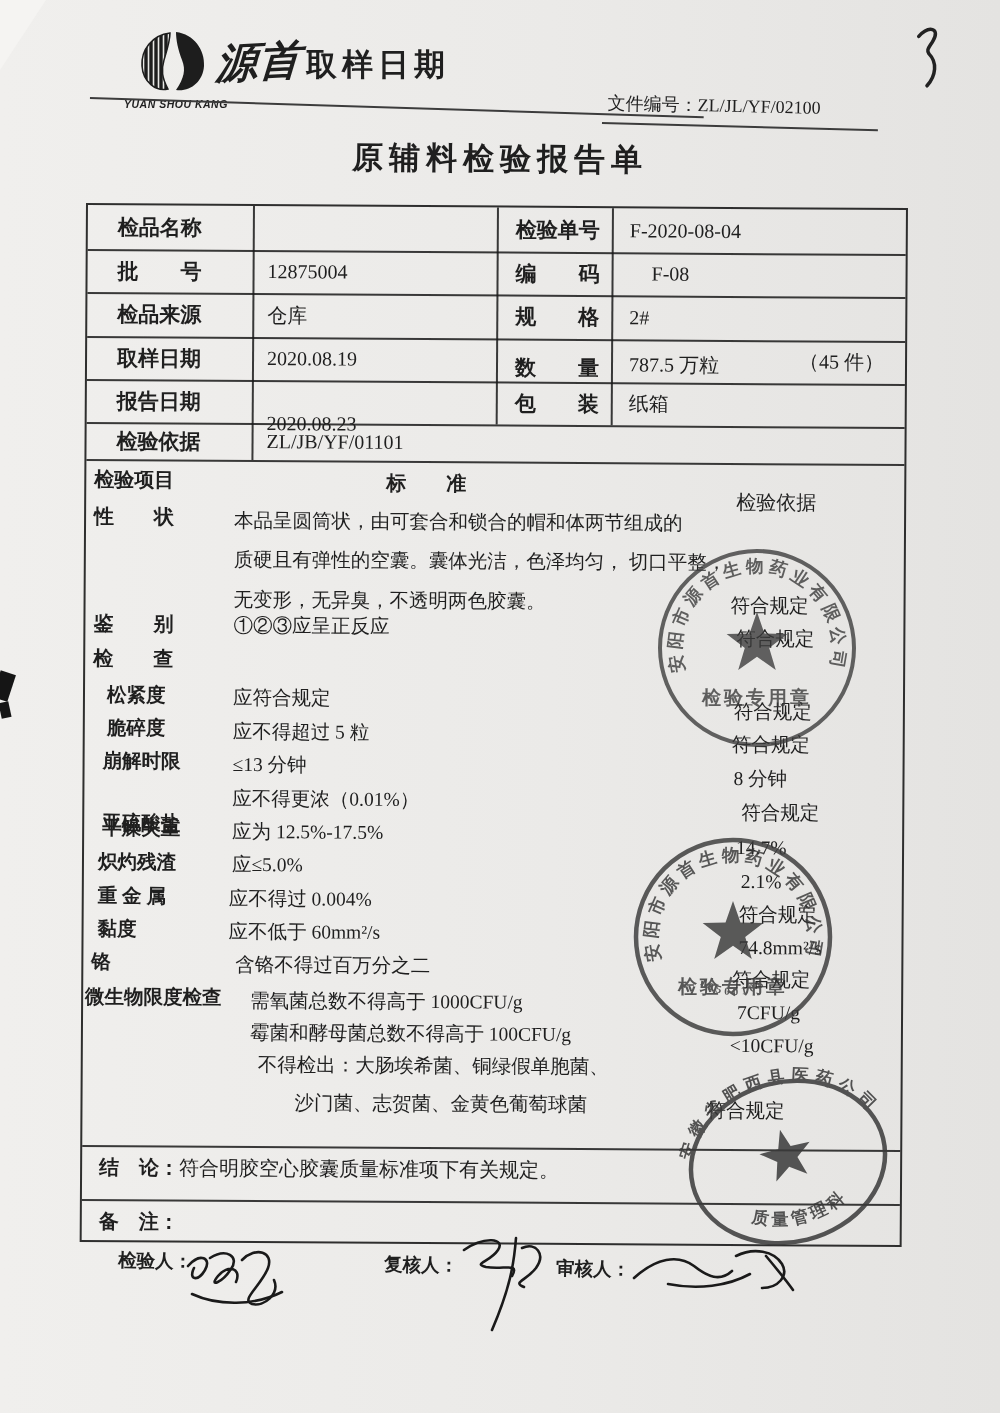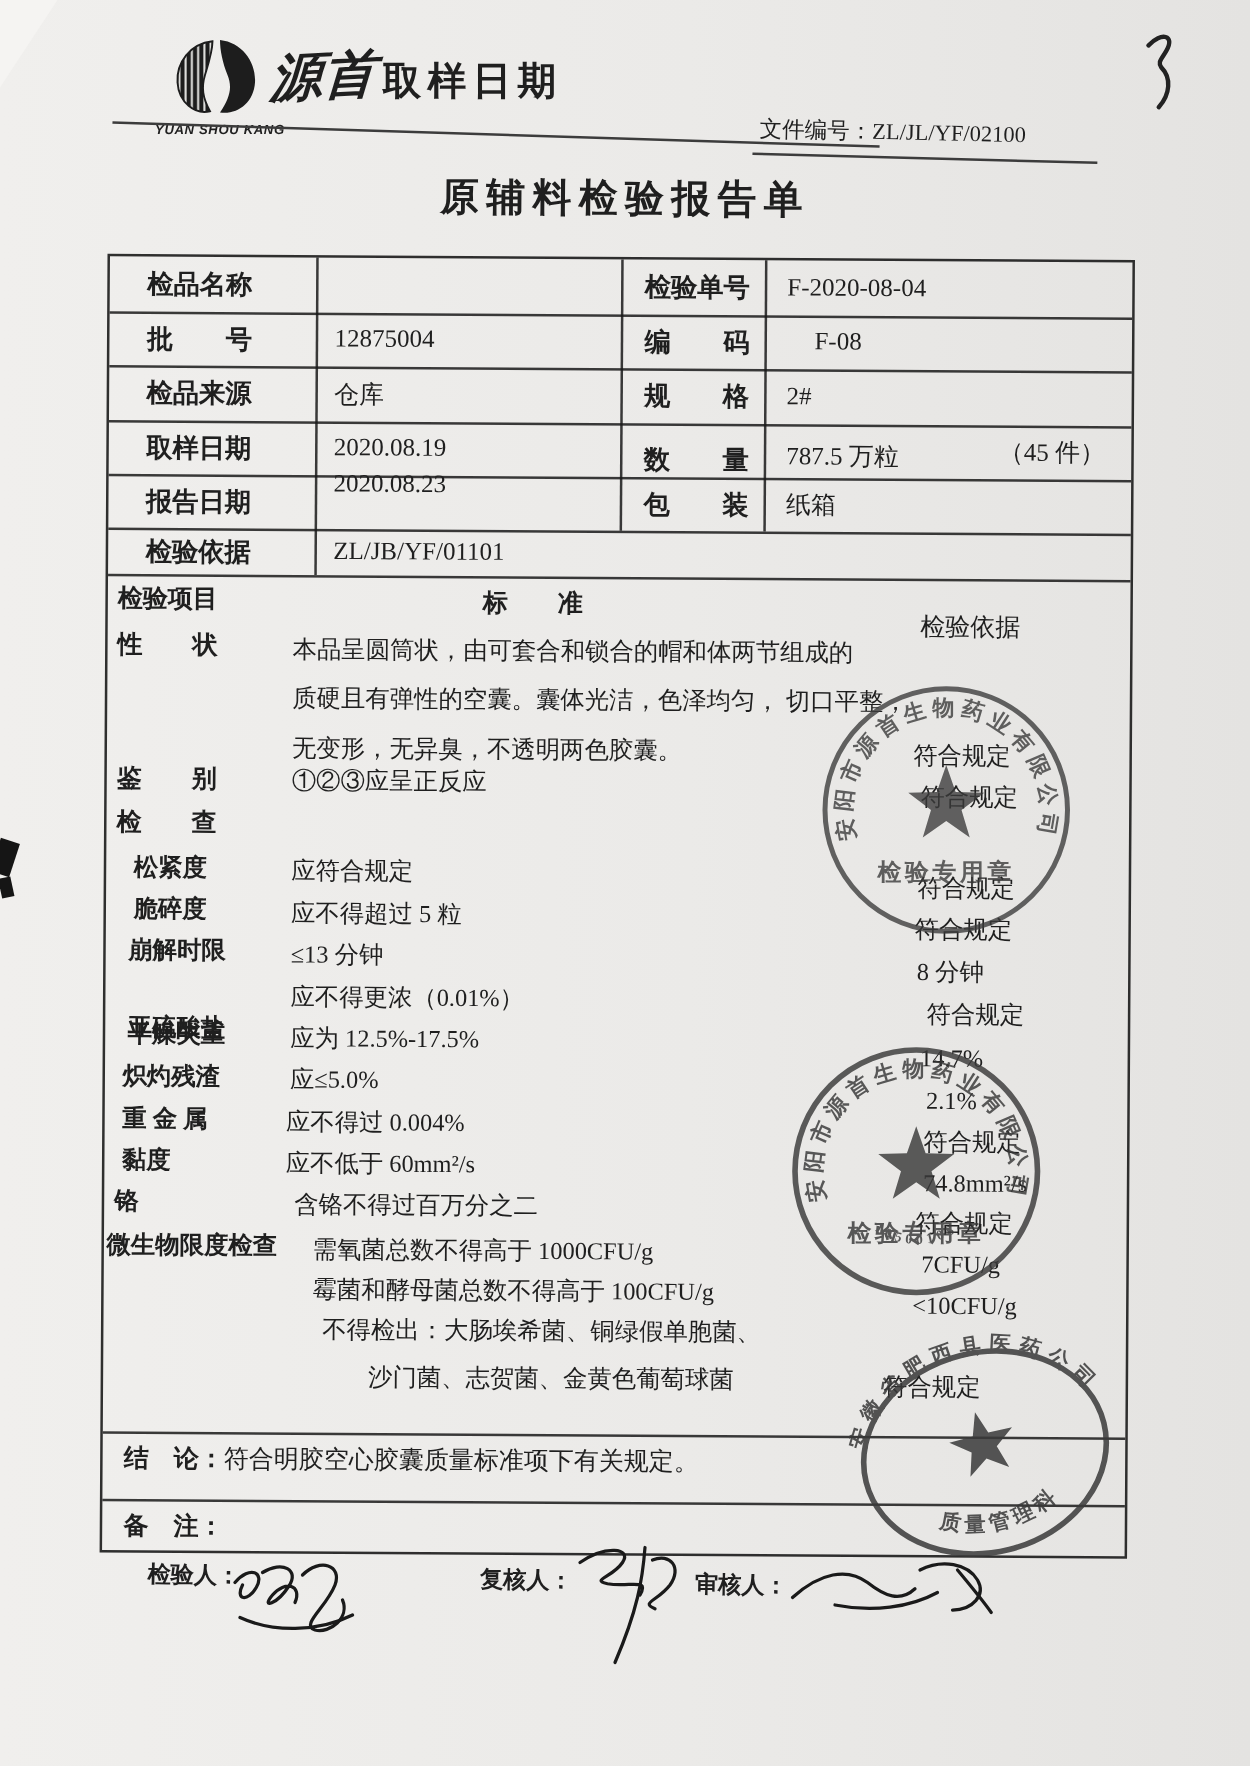--- a/index.html
+++ b/index.html
@@ -105,21 +105,21 @@
       </div>
     <div class="cell lbl" style="left:30px;top:131px;height:43px;font-size:21px;">
         <span>取样日期</span>
       </div>
     <div class="cell val" style="left:180px;top:131px;height:43px;">
         <span>2020.08.19</span>
       </div>
     <div class="cell lbl" style="left:30px;top:174px;height:43px;font-size:21px;">
         <span>报告日期</span>
       </div>
-    <div class="cell val" style="left:180px;top:160px;height:43px;">
+    <div class="cell val" style="left:180px;top:186px;height:43px;align-items:flex-end;">
         <span>2020.08.23</span>
       </div>
     <div class="cell lbl" style="left:30px;top:217px;height:37px;font-size:21px;">
         <span>检验依据</span>
       </div>
     <div class="cell val" style="left:180px;top:217px;height:37px;">
         <span>ZL/JB/YF/01101</span>
       </div>
 
     <div class="cell lbl" style="left:428px;top:0;height:44px;font-size:21px;">

